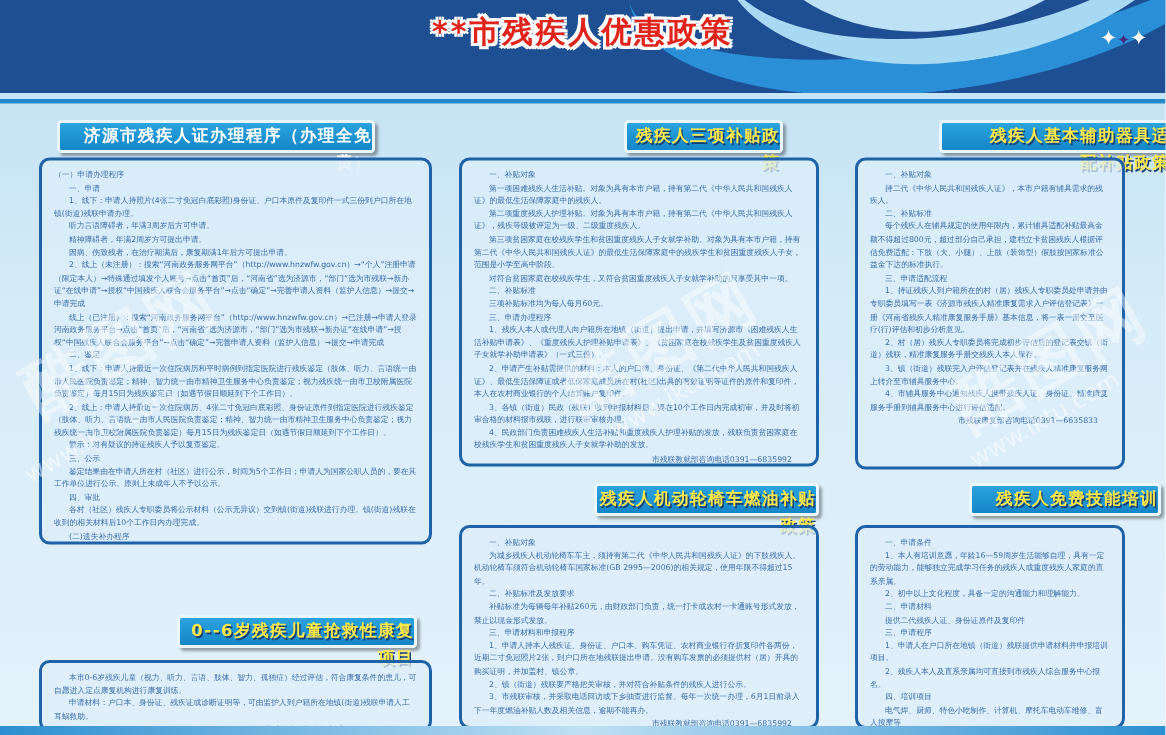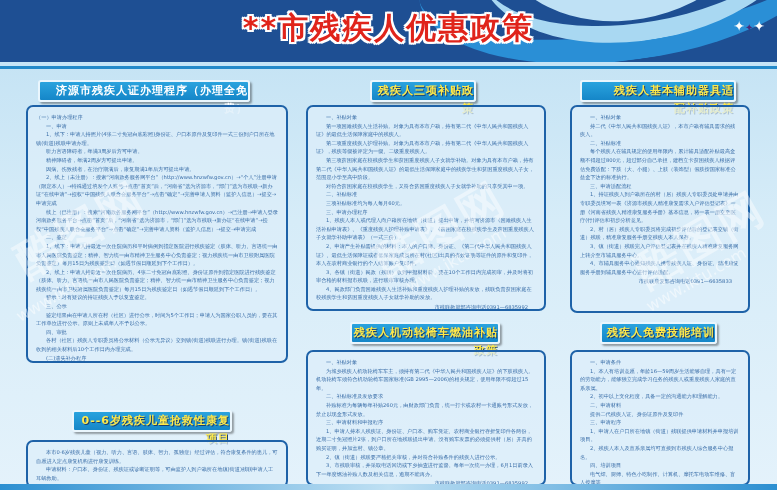--- a/index.html
+++ b/index.html
@@ -24,36 +24,36 @@
     border-radius: 50%; border-bottom: 18px solid #a9d8f2; transform: rotate(-10deg);
   }
   .header .swoosh3 {
     position: absolute; right: 20px; top: -170px; width: 260px; height: 190px;
     border-radius: 50%; background: #bfe1f5; transform: rotate(-10deg);
   }
   .sparkle { position: absolute; right: 12px; top: 18px; color: #fff; font-size: 14px; }
   .sparkle b { color: #4a2b7a; font-size: 10px; }
   .title {
     position: absolute; left: 0; width: 777px; top: 8px; text-align: center;
-    font-size: 30px; font-weight: bold; color: #e0241b; letter-spacing: 2px;
+    font-size: 20px; font-weight: bold; color: #e0241b; letter-spacing: 2px;
     text-shadow: -2px -2px 0 #fff, 2px -2px 0 #fff, -2px 2px 0 #fff, 2px 2px 0 #fff, 0 2px 0 #fff, 0 -2px 0 #fff, 2px 0 0 #fff, -2px 0 0 #fff;
     font-family: "DejaVu Sans", sans-serif;
   }
   .stripe1 { position: absolute; left: 0; top: 62px; width: 777px; height: 4px; background: #c5e4f6; }
   .stripe2 { position: absolute; left: 0; top: 66px; width: 777px; height: 3px; background: #2389c9; }
 
   .section-tab {
     position: absolute; height: 22px;
     background: linear-gradient(180deg, #2aa3de 0%, #1586c8 100%);
     border: 2px solid #eaf6fd; border-radius: 3px;
     box-shadow: 2px 2px 2px rgba(0,0,0,0.35);
     color: #fff; font-size: 11px; font-weight: bold; text-align: right; line-height: 18px;
     letter-spacing: 1px;
   }
-  .section-tab.yellow { color: #ffe94a; text-shadow: 1px 1px 0 #1b3f6e; }
+  .section-tab.yellow { color: #ffe94a; text-shadow: 1px 1px 0 #1b3f6e; margin-left: 46px; }
   .panel {
     position: absolute; border: 2px solid #1e62a8; border-radius: 7px;
     background: rgba(220,238,250,0.75);
     padding: 6px 8px 4px 8px;
     font-size: 5.2px; line-height: 8.6px; color: #3a6ea8;
     overflow: hidden;
   }
   .panel p { margin: 0; }
   .panel .ind { text-indent: 10px; }
   .panel .sig { text-align: right; margin-top: 1px; padding-right: 8px; }
@@ -152,21 +152,21 @@
   <p class="ind">二、补贴标准</p>
   <p class="ind">每个残疾人在辅具规定的使用年限内，累计辅具适配补贴最高金额不得超过800元，超过部分自己承担，建档立卡贫困残疾人根据评估免费适配：下肢（大、小腿）、上肢（装饰型）假肢按国家标准公益金下达的标准执行。</p>
   <p class="ind">三、申请适配流程</p>
   <p class="ind">1、持证残疾人到户籍所在的村（居）残疾人专职委员处申请并由专职委员填写一表《济源市残疾人精准康复需求入户评估登记表》一册《河南省残疾人精准康复服务手册》基本信息，将一表一册交至医疗(行)评估和初步分析意见。</p>
   <p class="ind">2、村（居）残疾人专职委员将完成初步评估后的登记表交镇（街道）残联，精准康复服务手册交残疾人本人保存。</p>
   <p class="ind">3、镇（街道）残联完入户评估登记表并在残疾人精准康复服务网上转介至市辅具服务中心。</p>
   <p class="ind">4、市辅具服务中心通知残疾人携带残疾人证、身份证、精准康复服务手册到辅具服务中心进行评估适配。</p>
   <p class="sig">市残联康复部咨询电话0391—6635833</p>
 </div>
 
-<div class="section-tab yellow" style="left:600px;top:322px;width:117px;">残疾人免费技能培训</div>
+<div class="section-tab yellow" style="left:600px;top:322px;width:128px;">残疾人免费技能培训</div>
 <div class="panel" style="left:570px;top:350px;width:180px;height:136px;">
   <p class="ind">一、申请条件</p>
   <p class="ind">1、本人有培训意愿，年龄16—59周岁生活能够自理，具有一定的劳动能力，能够独立完成学习任务的残疾人或重度残疾人家庭的直系亲属。</p>
   <p class="ind">2、初中以上文化程度，具备一定的沟通能力和理解能力。</p>
   <p class="ind">二、申请材料</p>
   <p class="ind">提供二代残疾人证、身份证原件及复印件</p>
   <p class="ind">三、申请程序</p>
   <p class="ind">1、申请人在户口所在地镇（街道）残联提供申请材料并申报培训项目。</p>
   <p class="ind">2、残疾人本人及直系亲属均可直接到市残疾人综合服务中心报名。</p>
   <p class="ind">四、培训项目</p>

